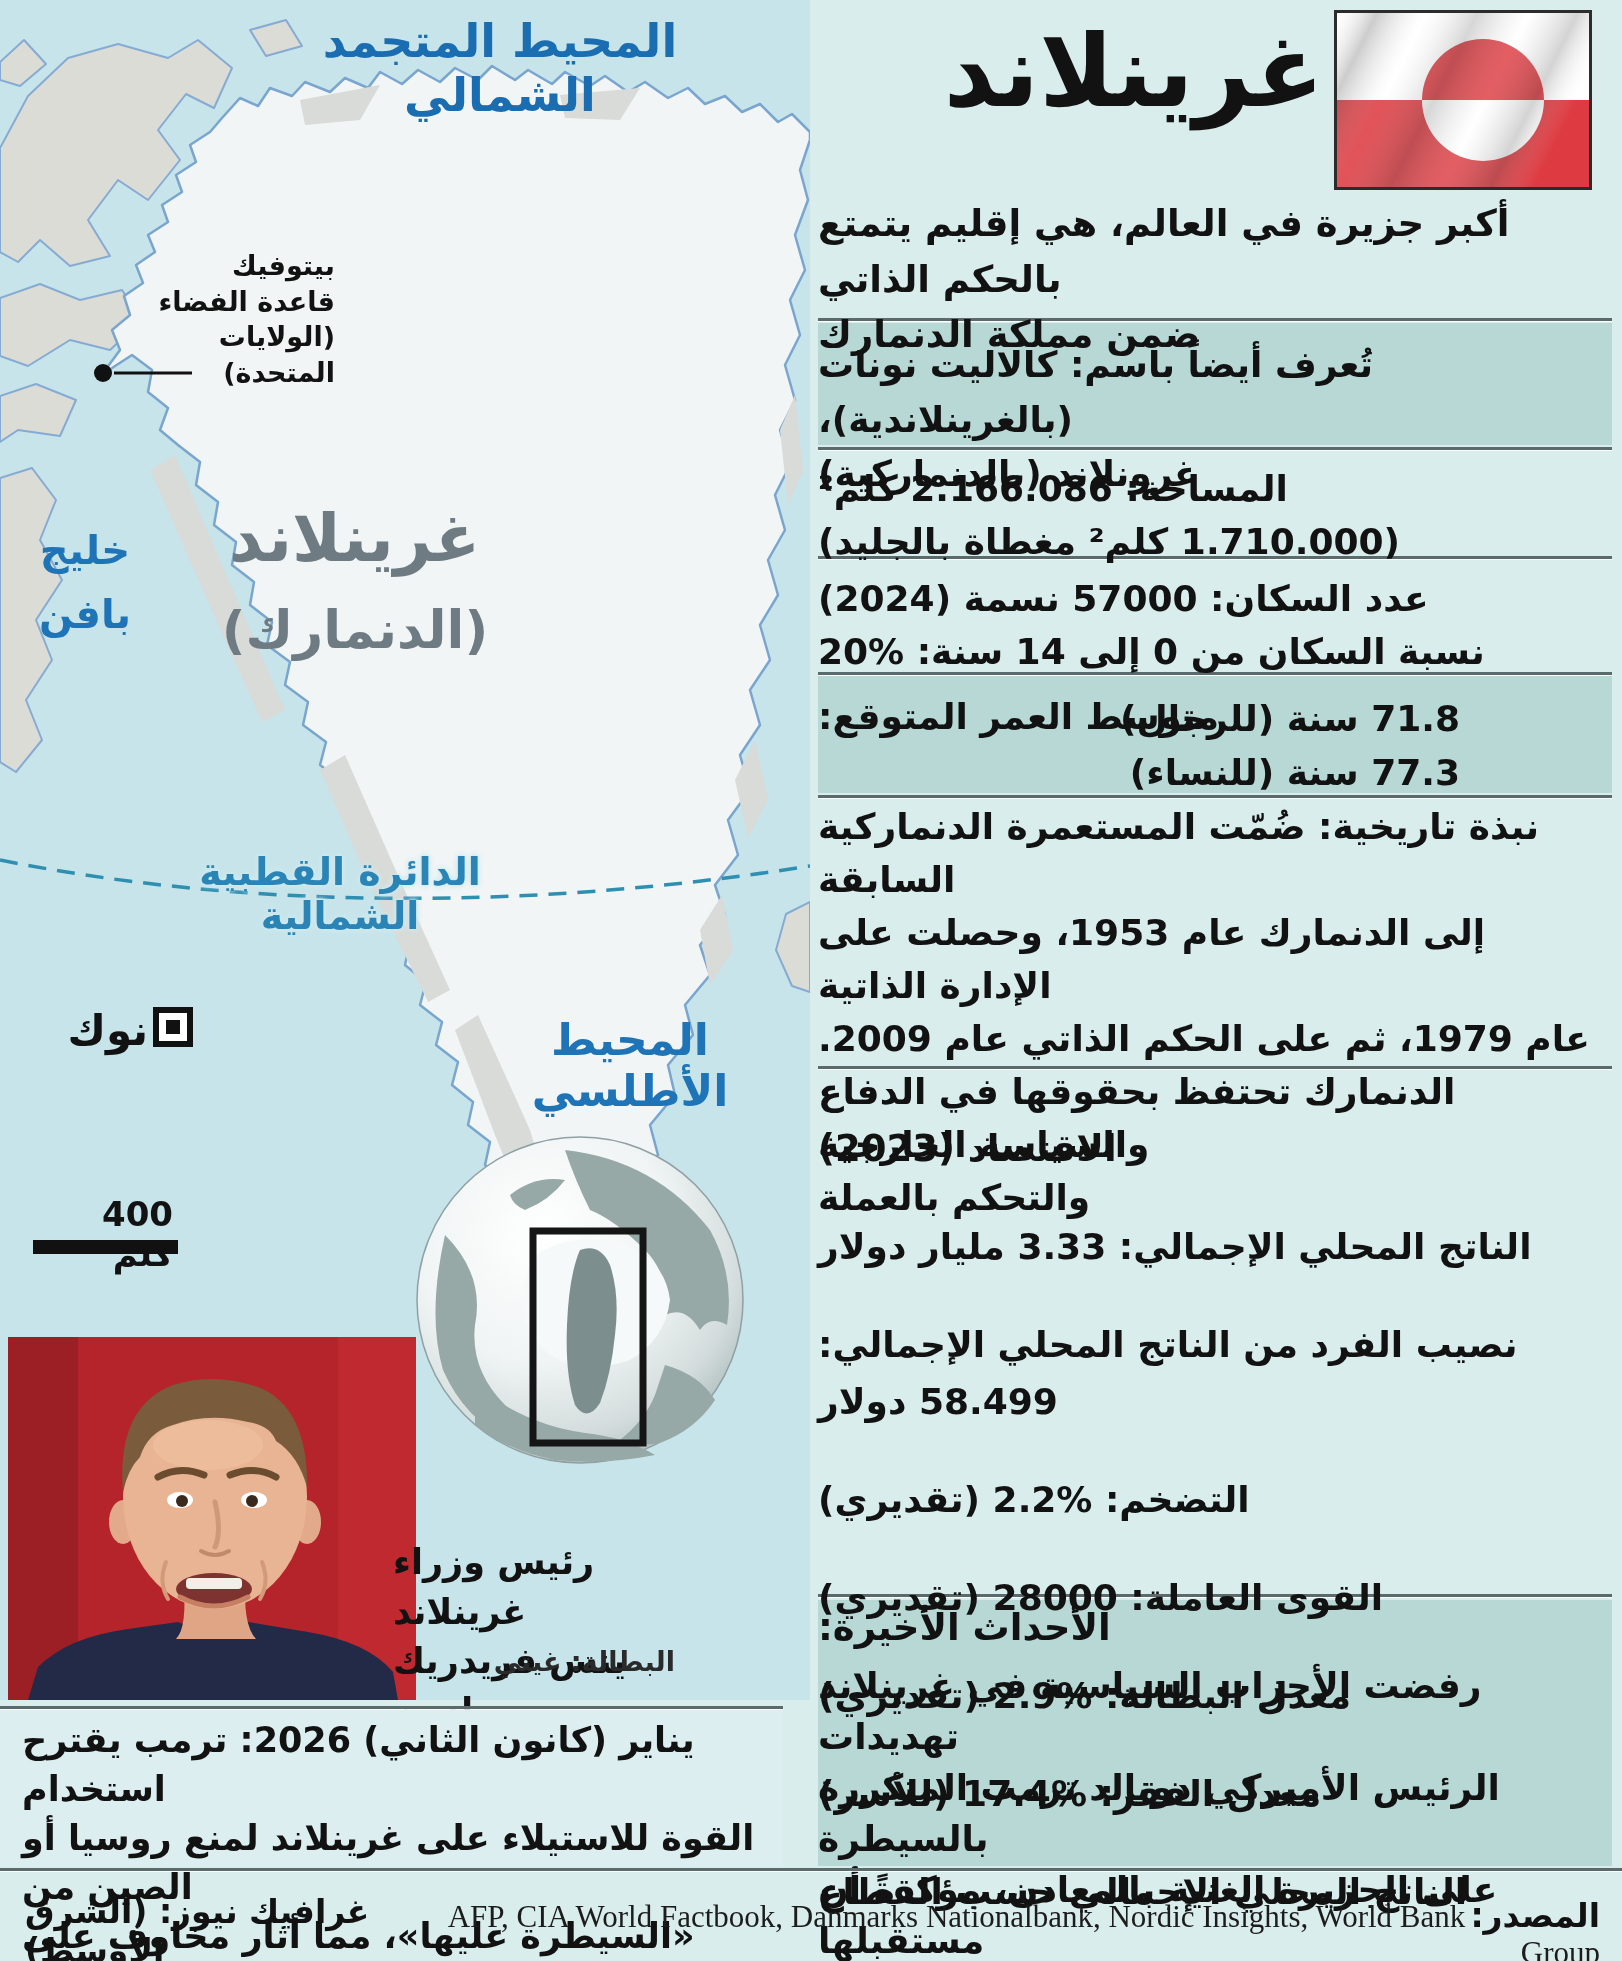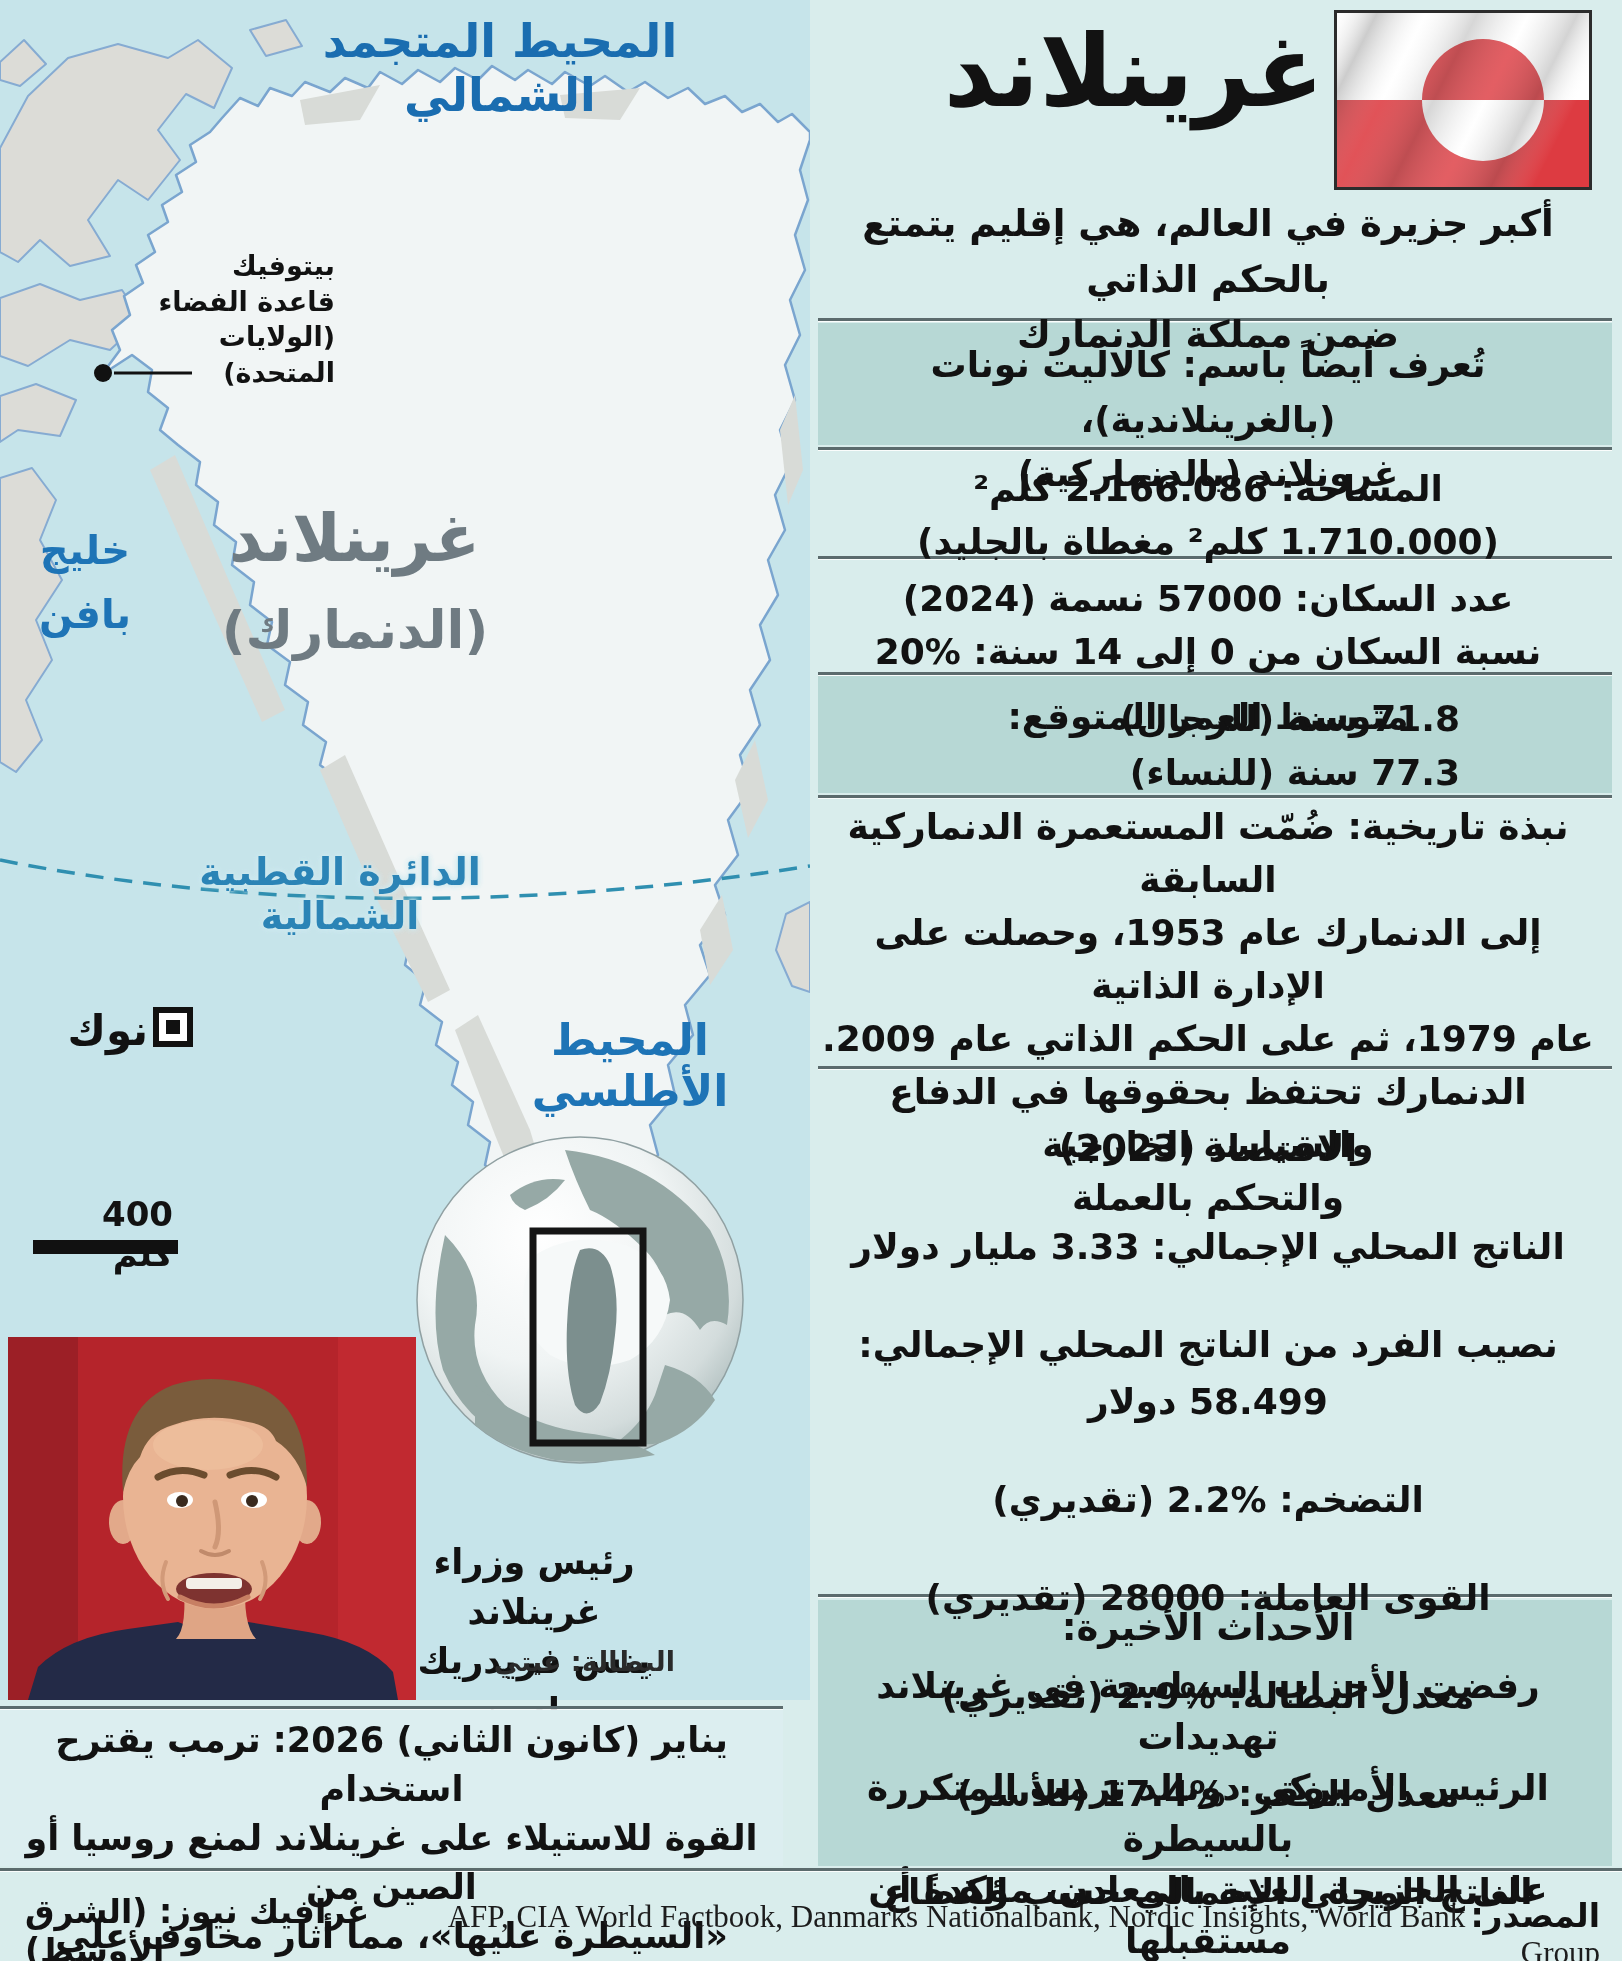--- a/index.html
+++ b/index.html
@@ -3,21 +3,21 @@
 <meta charset="utf-8">
 <style>
   html,body{margin:0;padding:0}
   body{
     width:1622px;height:1961px;position:relative;overflow:hidden;
     background:#d9edec;
     font-family:"DejaVu Sans","Liberation Sans",sans-serif;
     color:#121212;
   }
   .abs{position:absolute}
-  .ar{direction:rtl;text-align:center;font-weight:bold;white-space:pre-line;color:#121212}
+  .ar{direction:rtl;text-align:left;font-weight:bold;white-space:pre-line;color:#121212}
   .hr{position:absolute;height:0;border-top:3px solid #5b6b6d;border-bottom:1px solid rgba(255,255,255,.85)}
   .band{position:absolute;left:818px;width:794px;background:#b7d8d5}
   .panel-text{position:absolute;left:818px;width:794px;padding-right:14px;box-sizing:border-box}
   #map-region{left:0;top:0;width:810px;height:1700px;background:#bef264}
   #title{left:900px;top:18px;width:424px;font-size:100px;line-height:1.08;font-weight:bold;text-align:right;direction:rtl}
   #flag{left:1334px;top:10px;width:258px;height:180px}
   #intro{top:196px;font-size:37px;line-height:1.5}
   #known-as{top:338px;font-size:36px;line-height:1.52}
   #area{top:462px;font-size:36px;line-height:1.48}
   #population{top:572px;font-size:36px;line-height:1.48}

